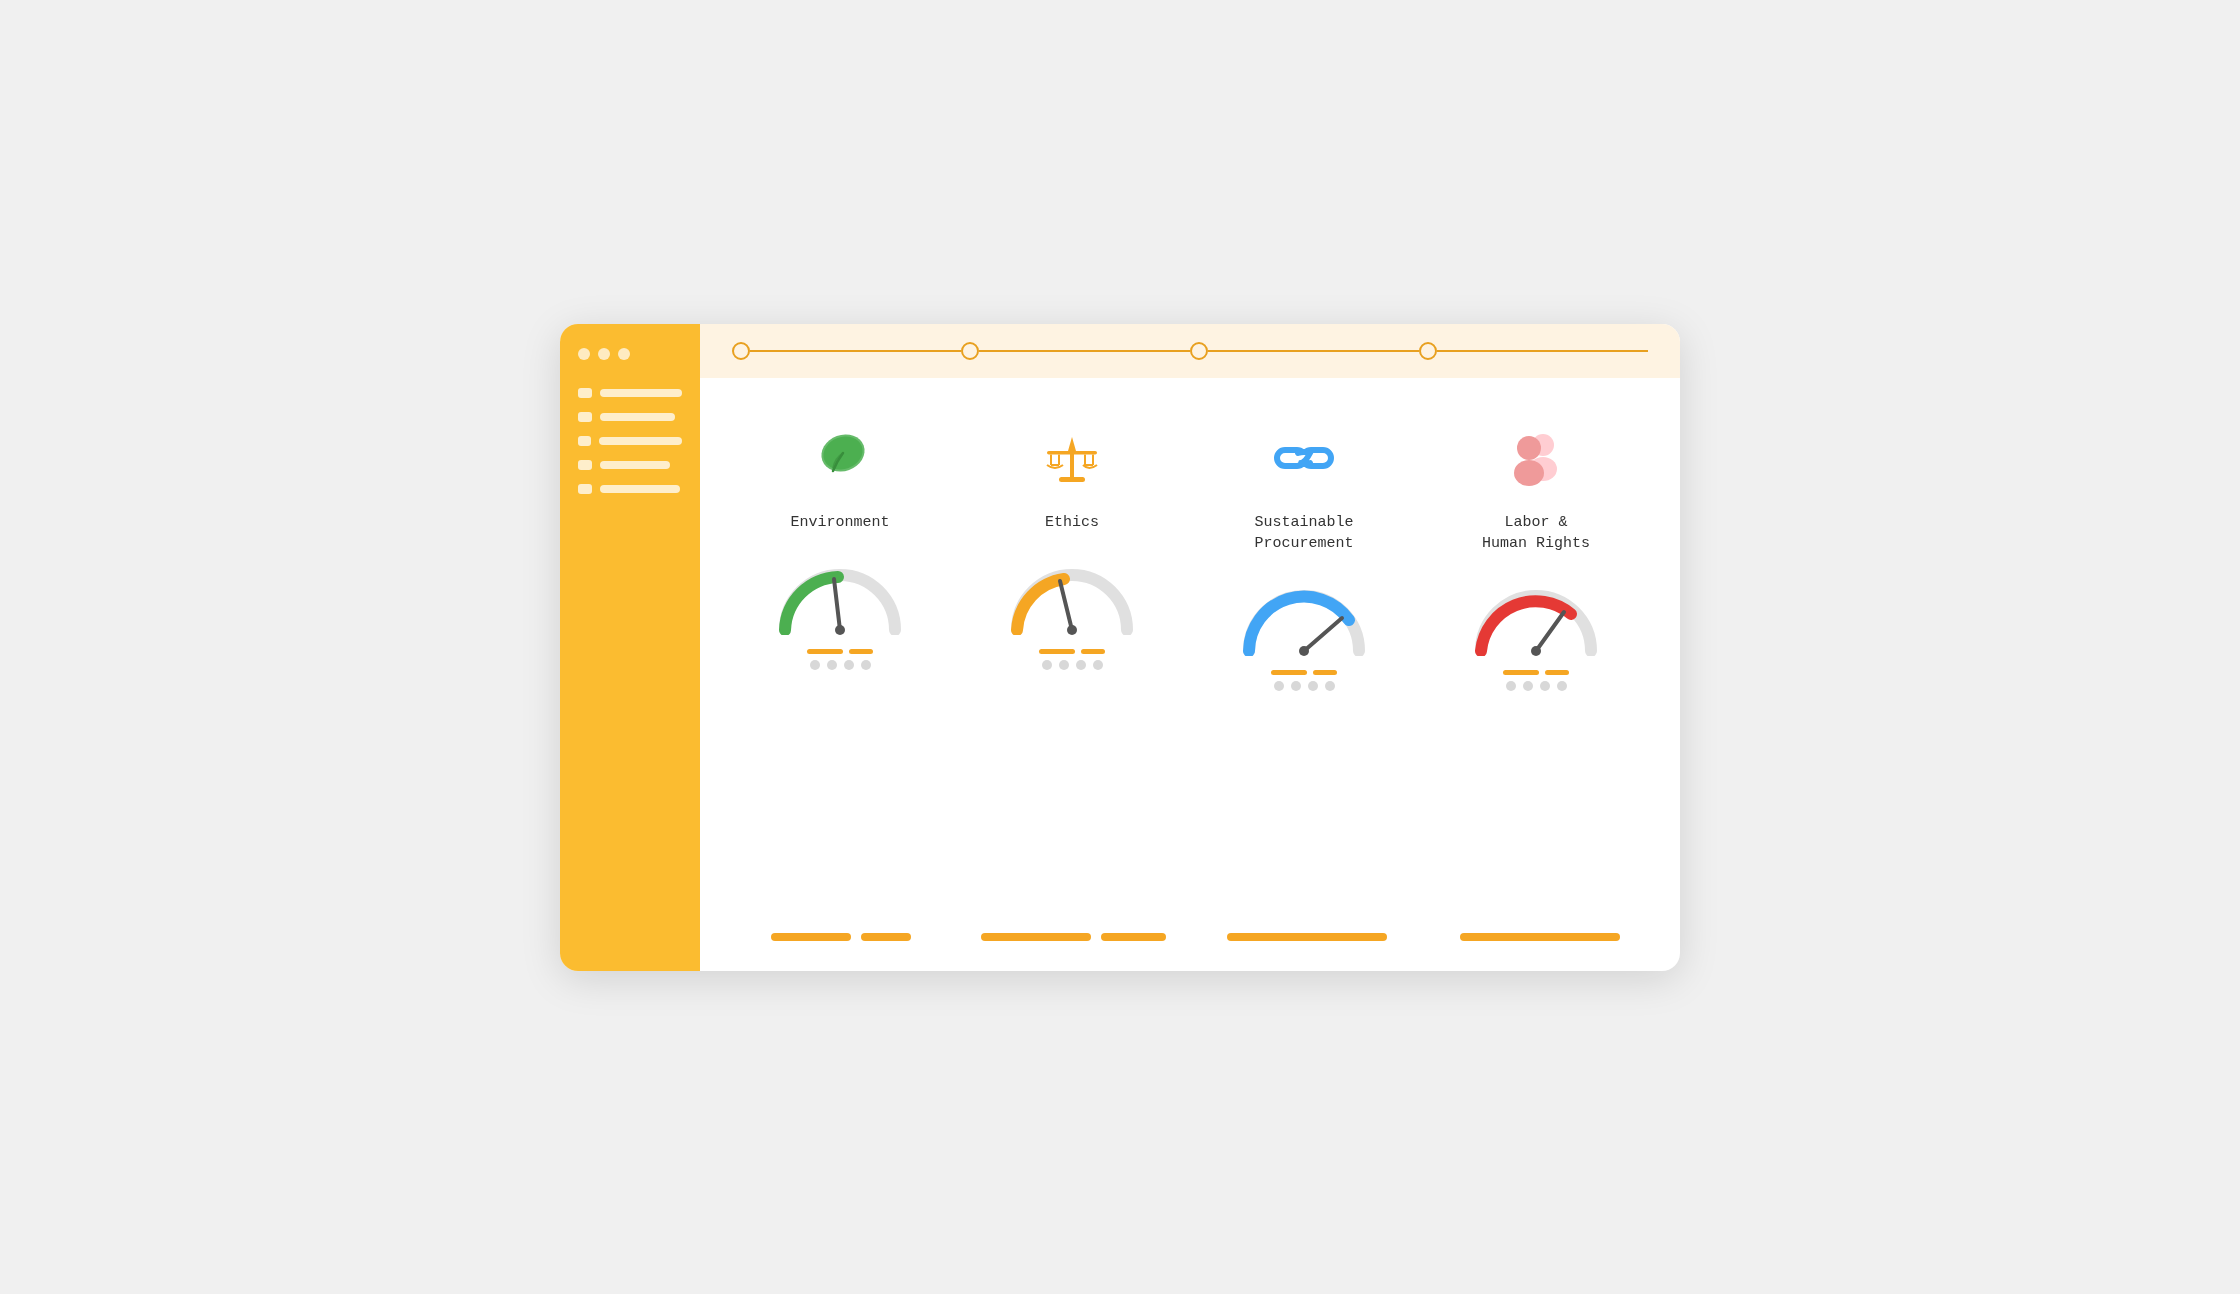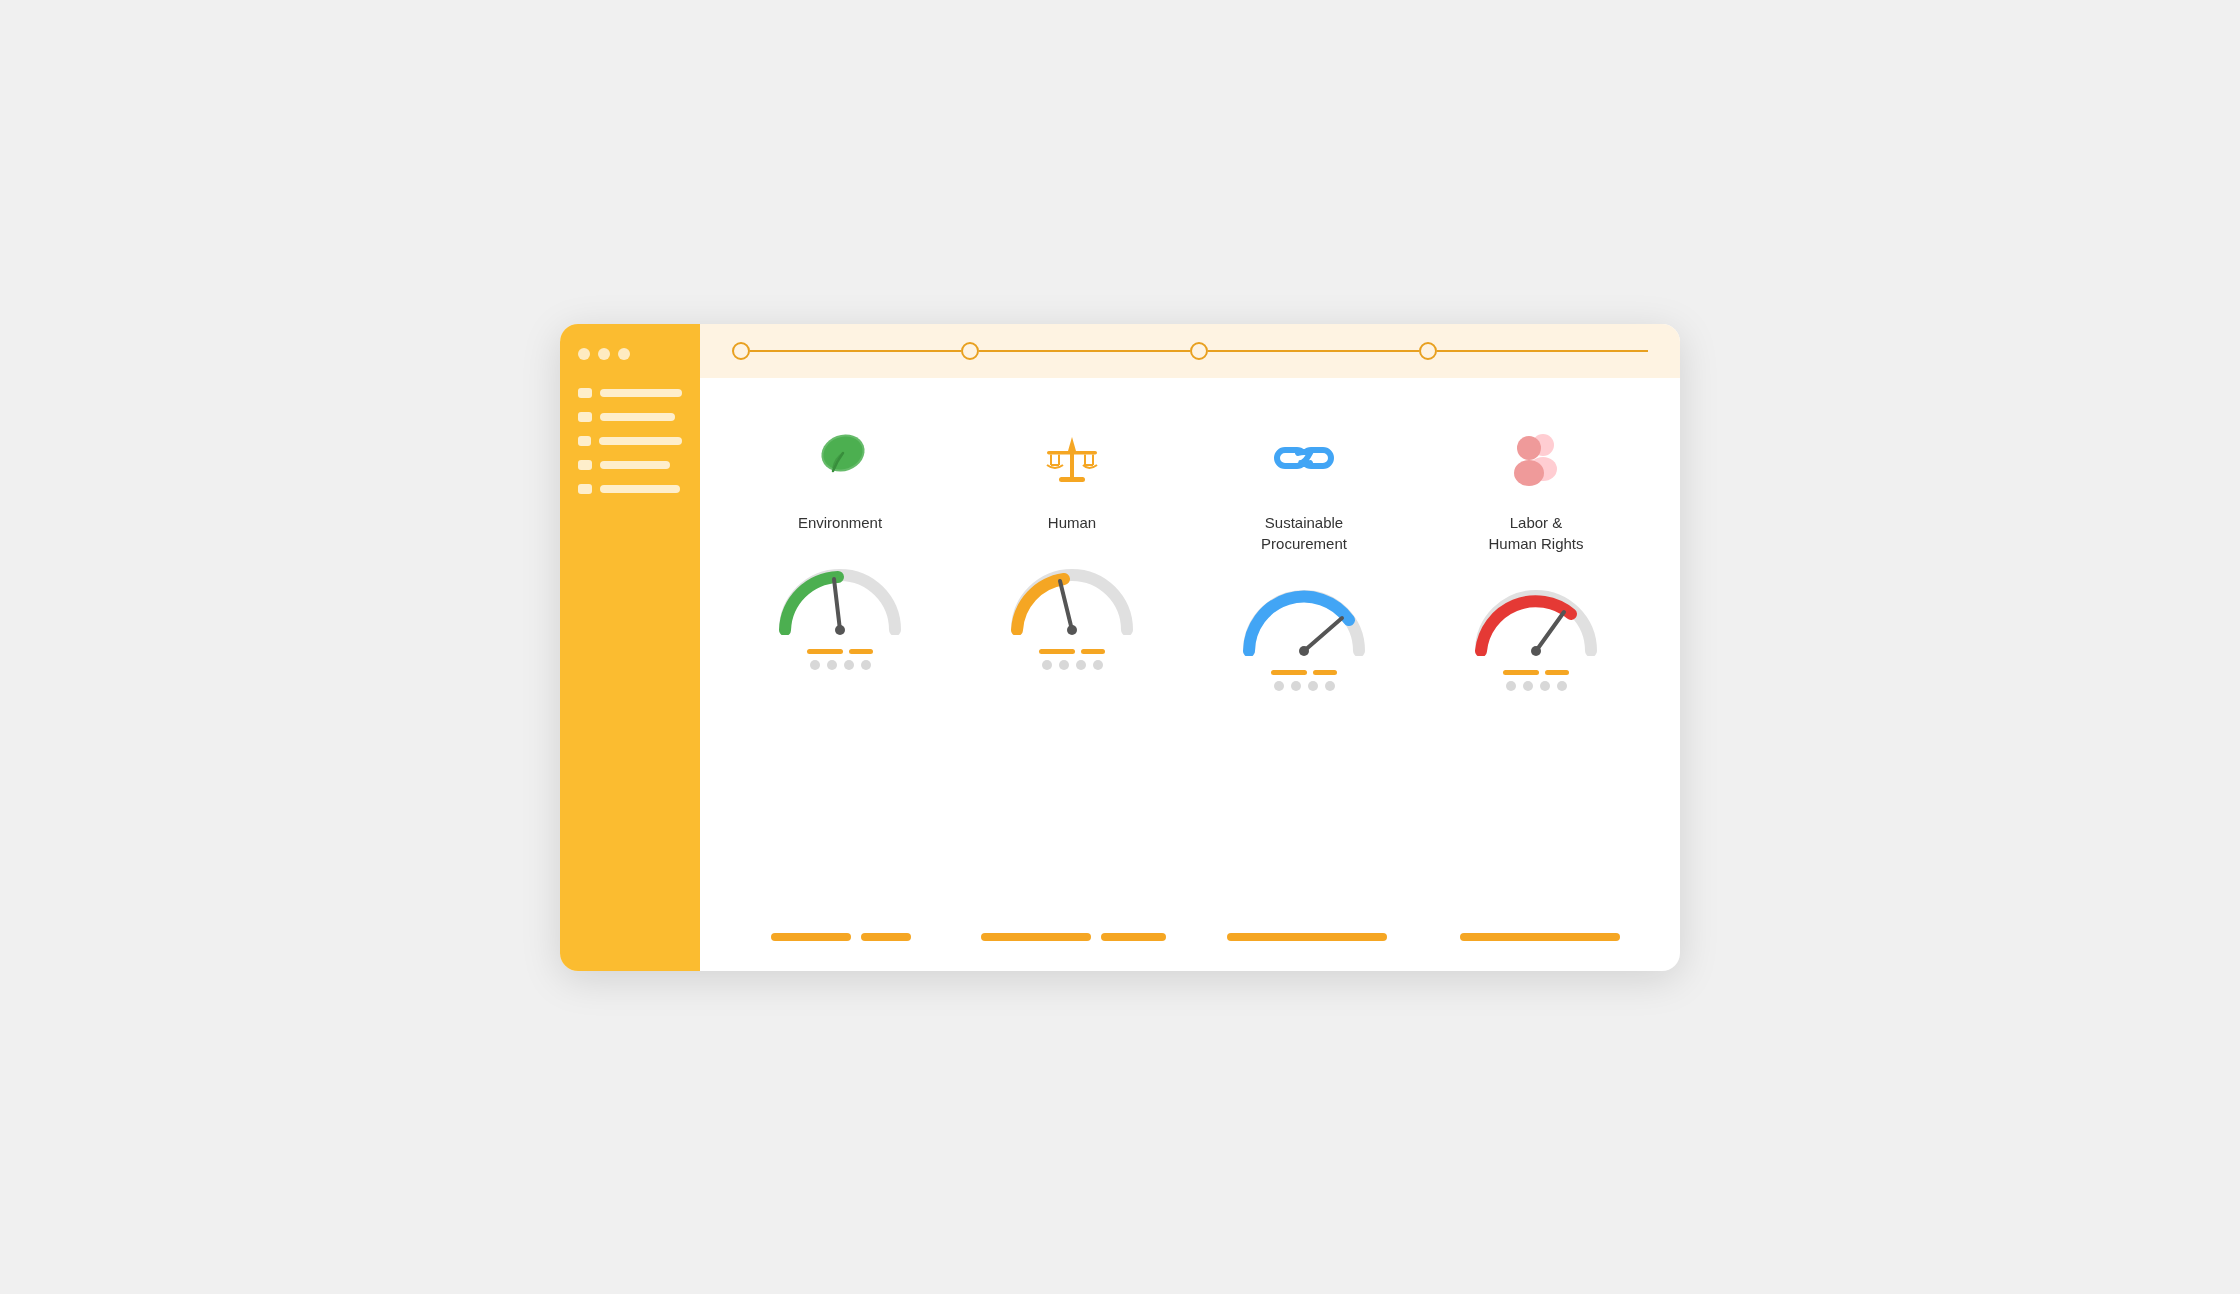--- a/index.html
+++ b/index.html
@@ -97,20 +97,21 @@
       background: #E8A020;
     }
     
     .cards-area {
       flex: 1;
       display: flex;
       align-items: flex-start;
       justify-content: center;
       gap: 0;
       padding: 40px 28px 20px 24px;
+      font-family: Liberation Mono, monospace;
     }
     .category-card {
       flex: 1;
       display: flex;
       flex-direction: column;
       align-items: center;
       gap: 0;
       padding: 0 10px;
     }
     
@@ -294,21 +295,21 @@
             <line x1="48" y1="42" x2="56" y2="42" stroke="#F5A623" stroke-width="2"></line>
             <line x1="56" y1="42" x2="56" y2="31.5" stroke="#F5A623" stroke-width="2"></line>
 
             <path d="M10 42 Q18 48 26 42" stroke="#F5A623" stroke-width="2" fill="none"></path>
 
             <path d="M46 42 Q52 48 60 42" stroke="#F5A623" stroke-width="2" fill="none"></path>
 
             <polygon points="35,14 31,28 39,28" fill="#F5A623"></polygon>
           </svg>
         </div>
-        <div class="category-label">Human</div>
+        <div class="category-label">Ethics</div>
 
         <div class="gauge-container">
           <svg class="gauge-svg" viewBox="0 0 140 80">
             <path d="M 15 75 A 55 55 0 0 1 125 75" stroke="#E0E0E0" stroke-width="12" fill="none" stroke-linecap="round"></path>
 
             <path d="M 15 75 A 55 55 0 0 1 62 24" stroke="#F5A623" stroke-width="12" fill="none" stroke-linecap="round"></path>
             <line x1="70" y1="75" x2="58" y2="26" stroke="#555" stroke-width="4" stroke-linecap="round"></line>
             <circle cx="70" cy="75" r="5" fill="#555"></circle>
           </svg>
         </div>

